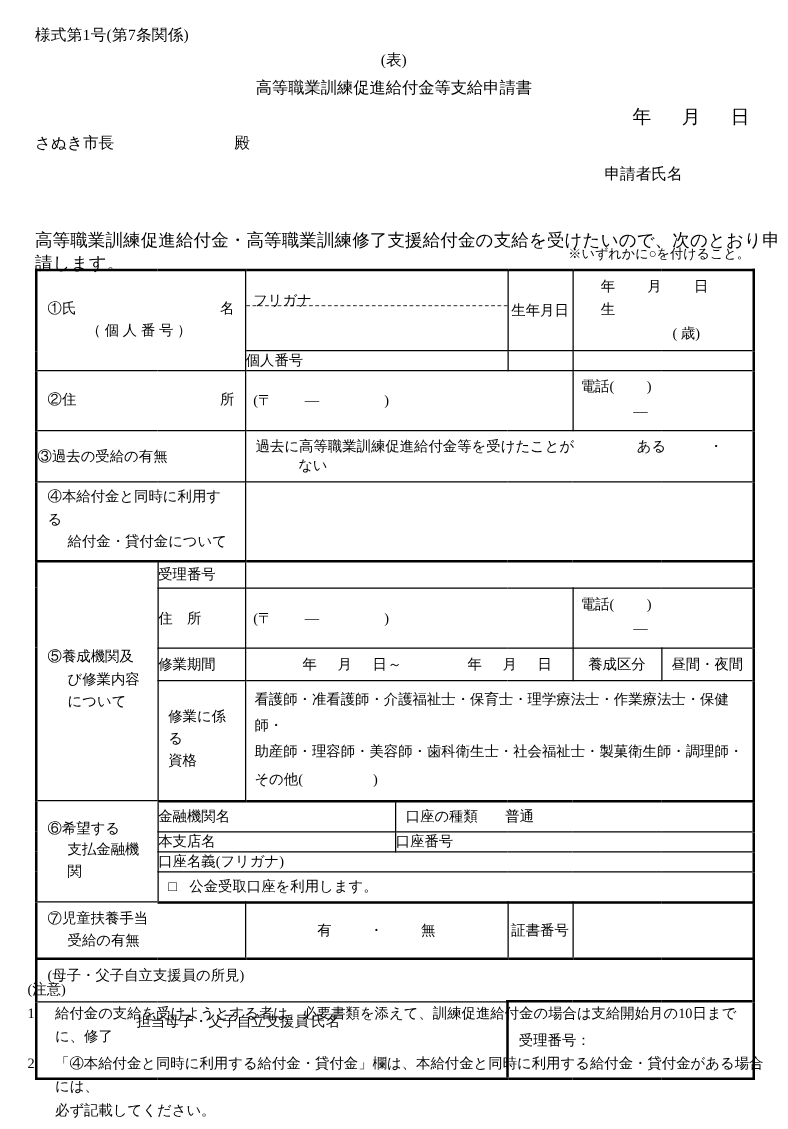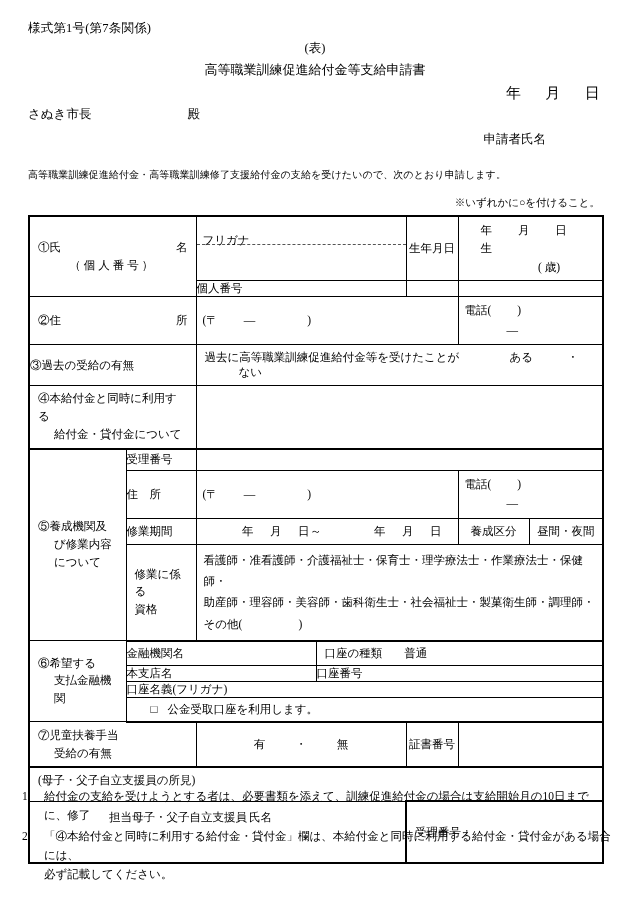--- a/index.html
+++ b/index.html
@@ -62,24 +62,23 @@
   .addressee .dono { margin-left: 96px; }
   .applicant-name {
     position: absolute;
     right: 84px;
     top: 131px;
     font-size: 12.5px;
   }
   .intro {
     position: absolute;
     left: 28px;
-    top: 168px;
-    font-size: 10px;
+    top: 184px;
+    font-size: 14px;
     letter-spacing: 0.1px;
-    text-align: center;
   }
   .circle-note {
     position: absolute;
     right: 30px;
     top: 196px;
     font-size: 10.5px;
   }
 
   
   .form-table {
@@ -164,21 +163,21 @@
   .period-inner .m2 { margin-left: 16px; }
   .period-inner .d2 { margin-left: 16px; }
 
   .quals {
     padding: 5px 7px;
     line-height: 1.85;
   }
   .kouza-type { padding: 4px 8px; }
   .kouza-type .val { margin-left: 22px; }
 
-  .checkbox-line { padding: 4px 8px; margin-left: 16px; }
+  .checkbox-line { padding: 4px 8px; }
   .checkbox-line .box { margin-right: 10px; }
 
   .umu { text-align: center; padding: 6px 0; }
   .umu .a { margin-right: 30px; }
   .umu .dot { margin-right: 30px; }
 
   .shoken-area {
     padding: 5px 8px;
     height: 22px;
   }
@@ -440,20 +439,21 @@
         </td>
         <td class="tb-right tb-bottom" colspan="3" style="border-top:2px solid #000;border-left:2px solid #000">
           <div class="uketsuke">受理番号：</div>
         </td>
       </tr>
 
     </tbody>
   </table>
 
   <div class="notes">
+    <div class="notes-title">(注意)</div>
 
     <div class="note-item">
       <div class="note-num">1</div>
       <div class="note-body">
         <div>給付金の支給を受けようとする者は、必要書類を添えて、訓練促進給付金の場合は支給開始月の10日までに、修了</div>
       </div>
     </div>
 
     <div class="note-item">
       <div class="note-num">2</div>

